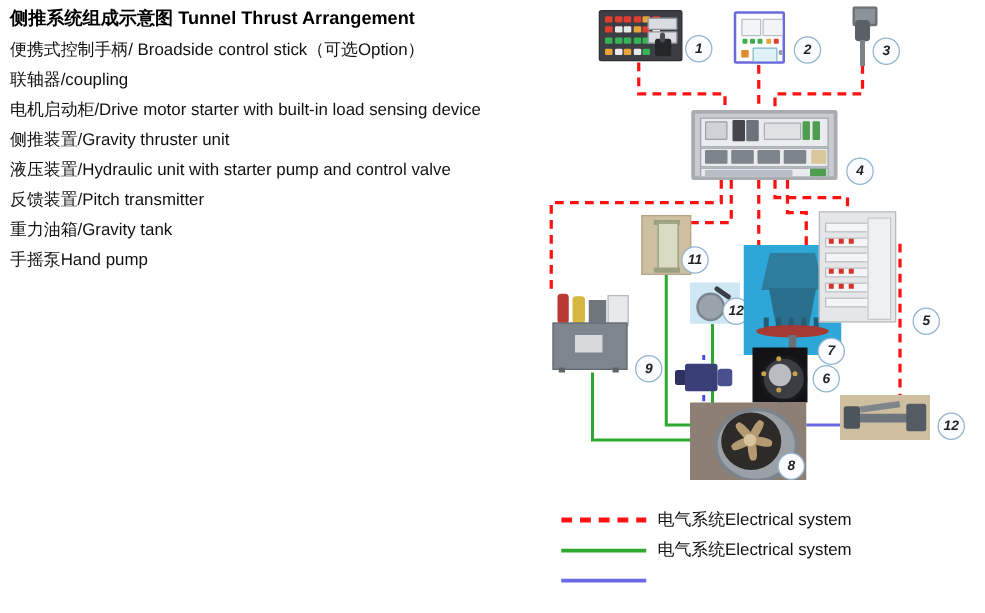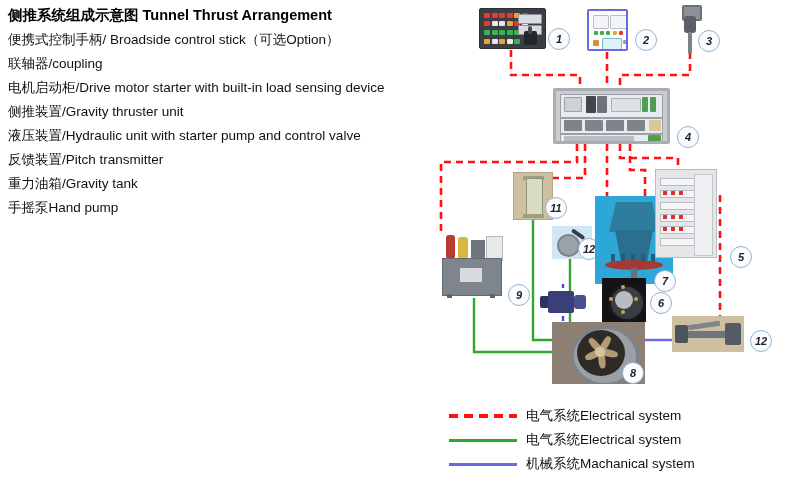--- a/index.html
+++ b/index.html
@@ -391,17 +391,16 @@
     <div class="legend-row">
       <span class="legend-swatch sw-dashed"></span>
       <span class="legend-label">电气系统Electrical system</span>
     </div>
     <div class="legend-row">
       <span class="legend-swatch sw-green"></span>
       <span class="legend-label">电气系统Electrical system</span>
     </div>
     <div class="legend-row">
       <span class="legend-swatch sw-blue"></span>
-      <span class="legend-label">机械系统Machanical system</span>
     </div>
   </div>
 
 </div>
 
 </body></html>

